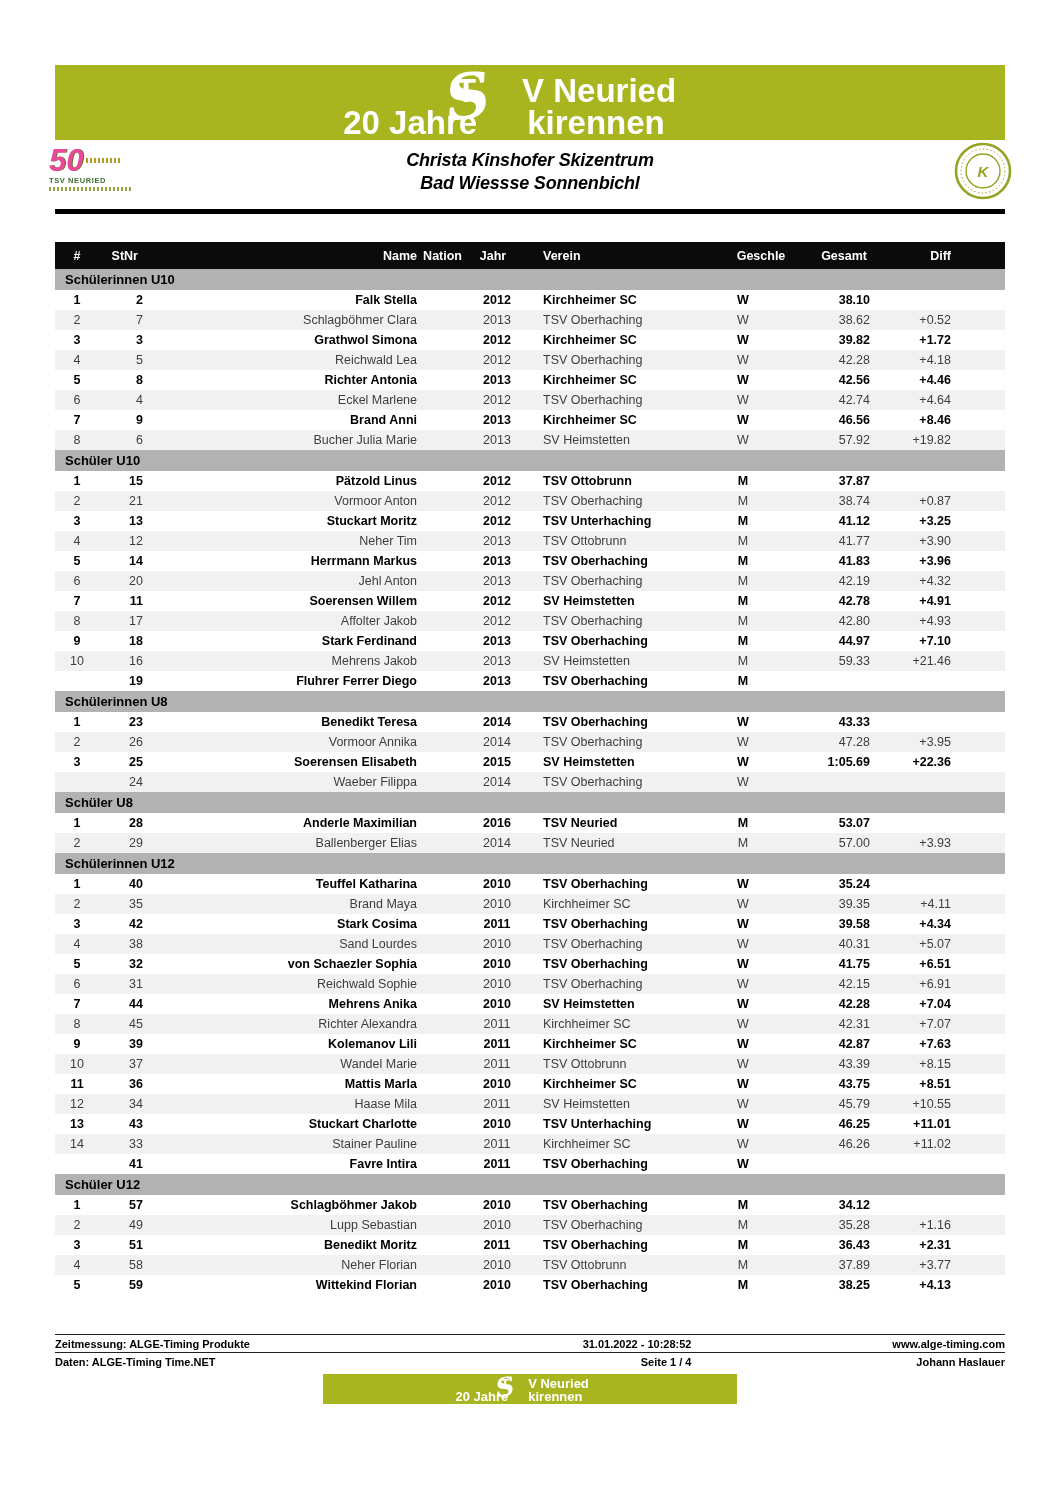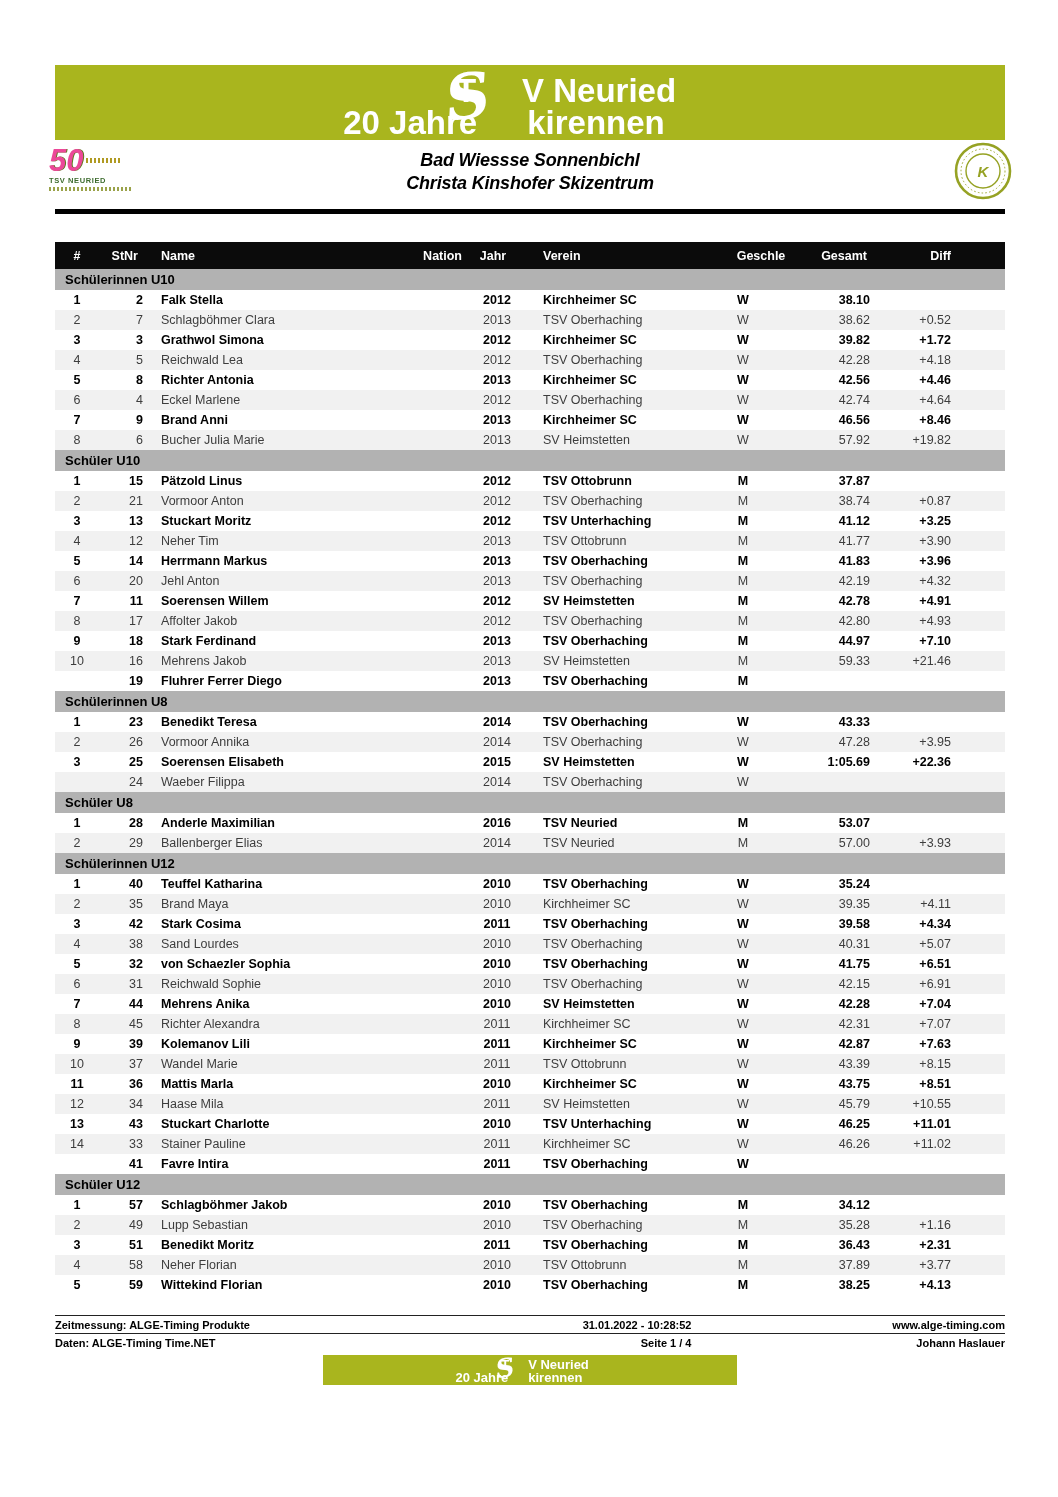--- a/index.html
+++ b/index.html
@@ -50,41 +50,41 @@
              padding:3px 0 4px 0;letter-spacing:-0.2px;}
   .rule-mid{border-top:2px solid #000;}
 
   
   .rtable{margin-top:28px;font-size:12.5px;}
   .grid{display:grid;grid-template-columns:44px 48px 270px 45px 70px 161px 100px 77px 81px 54px;
         align-items:center;}
   .thead{background:var(--thead,#0b0b0b);color:#fff;font-weight:bold;height:27px;}
   .c-rank{text-align:center;}
   .c-stnr{text-align:right;padding-right:4px;}
-  .c-name{text-align:left;padding-left:14px;overflow:hidden;white-space:nowrap;}
+  .c-name{text-align:right;padding-left:14px;overflow:hidden;white-space:nowrap;}
   .c-nation{text-align:right;}
   .c-jahr{text-align:center;}
   .c-verein{text-align:left;padding-left:11px;overflow:hidden;white-space:nowrap;}
   .c-geschle{text-align:center;}
   .c-gesamt{text-align:right;}
   .c-diff{text-align:right;}
   .thead .c-stnr{padding-right:9px;}
   .thead .c-jahr{padding-right:8px;}
   .thead .c-nation{padding-right:-2px;}
   .thead .c-geschle{padding-left:36px;}
   .thead .c-gesamt{padding-right:3px;}
   .section{}
   .section-bar{background:var(--secbar,#b2b2b2);font-weight:bold;font-size:13px;
                line-height:21px;height:21px;padding-left:10px;}
   .row{height:20px;line-height:20px;}
   .row.odd{font-weight:bold;color:#000;background:#fff;}
   .row.even{font-weight:normal;color:#3d3d3d;background:var(--rowalt,#f1f1f1);}
 
   
-  .footer{margin-top:20px;}
+  .footer{margin-top:39px;}
   .f-line{border-top:1px solid #222;}
   .f-row{display:flex;font-size:11px;font-weight:bold;height:17px;align-items:center;}
   .f-row .fl{width:33%;text-align:left;}
   .f-row .fc{width:34%;text-align:right;}
   .f-row .fr{width:33%;text-align:right;}
 </style>
 </head>
 <body>
 
 <div class="page">
@@ -105,22 +105,22 @@
     </div>
   </div>
 
   <div class="subheader">
     <div class="logo50">
       <span class="l50-num">50</span><span class="l50-tiny"></span>
       <div class="l50-sub">TSV NEURIED</div>
       <div class="l50-line"></div>
     </div>
     <div class="venue">
+      <div>Christa Kinshofer Skizentrum</div>
       <div>Bad Wiessse Sonnenbichl</div>
-      <div>Christa Kinshofer Skizentrum</div>
     </div>
     <svg class="badge" viewBox="0 0 60 60">
       <circle cx="30" cy="30" r="27" fill="none" stroke="#96a224" stroke-width="2.6"></circle>
       <circle cx="30" cy="30" r="22" fill="none" stroke="#96a224" stroke-width="0.9" stroke-dasharray="1.6 2.2"></circle>
       <circle cx="30" cy="30" r="17" fill="none" stroke="#96a224" stroke-width="1.4"></circle>
       <text x="30" y="35.5" text-anchor="middle" font-size="15" font-style="italic" font-weight="bold" fill="#96a224">K</text>
     </svg>
   </div>
 
   <div class="rule-thick"></div>

